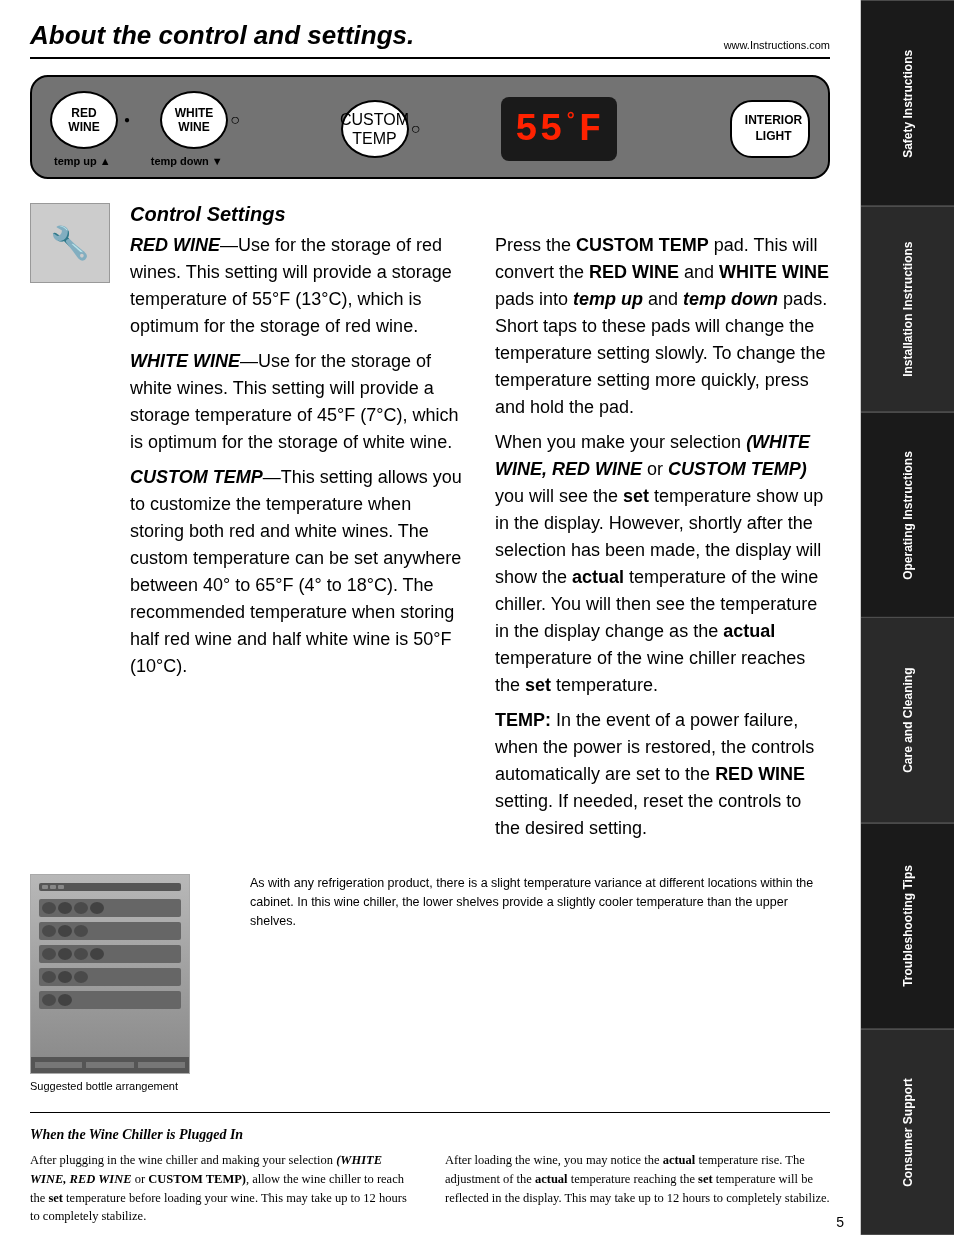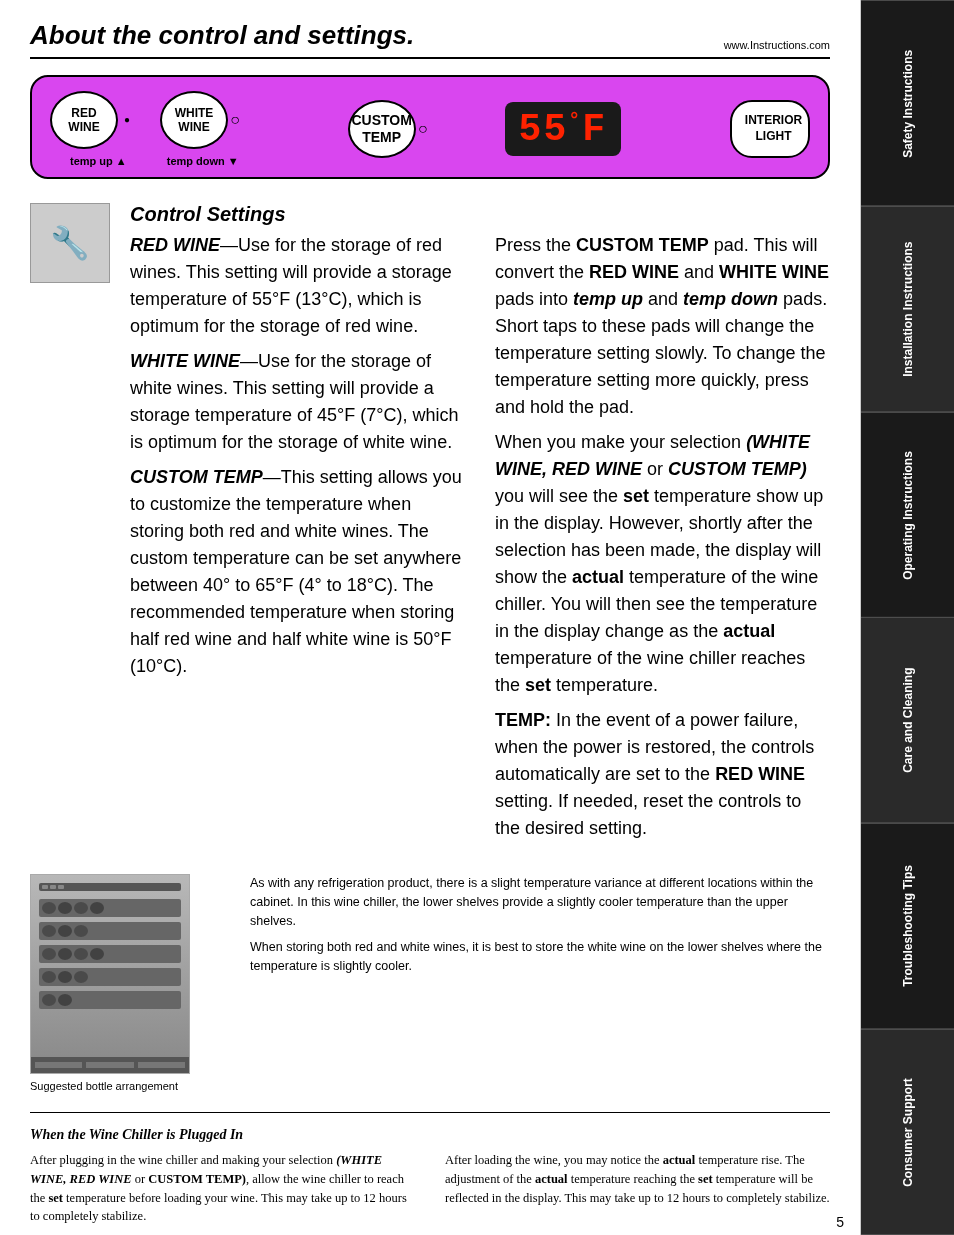--- a/index.html
+++ b/index.html
@@ -40,21 +40,21 @@
     
     .control-panel {
       border: 2px solid #000;
       border-radius: 18px;
       padding: 14px 18px 10px 18px;
       margin-bottom: 24px;
       display: flex;
       align-items: center;
       gap: 16px;
       justify-content: space-between;
-      background: #d946ef;
+      background: #737373;
     }
     .btn-oval {
       border: 2px solid #000;
       border-radius: 50%;
       width: 68px;
       height: 58px;
       display: flex;
       align-items: center;
       justify-content: center;
       font-weight: bold;
@@ -67,21 +67,21 @@
 
     
     .display-panel {
       background: #1a1a1a;
       border-radius: 8px;
       padding: 12px 14px;
       display: flex;
       align-items: center;
       justify-content: center;
       min-width: 110px;
-      height: 54px;
+      height: 64px;
     }
     .display-text {
       color: #ff2200;
       font-size: 38px;
       font-family: 'Courier New', monospace;
       font-weight: bold;
       letter-spacing: 2px;
     }
 
     
@@ -263,30 +263,30 @@
         </div>
         <div style="width:10px;"></div>
 
         <div class="panel-btn-with-label">
           <div class="btn-oval" style="position:relative;">
             <span style="text-align:center; font-size:12px; font-weight:bold; line-height:1.2;">WHITE<br>WINE</span>
             <span style="position:absolute; right:-14px; top:50%; transform:translateY(-50%); font-size:16px;">○</span>
           </div>
         </div>
       </div>
-      <div style="display:flex; gap:40px; margin-left:20px;">
+      <div style="display:flex; gap:40px; margin-left:4px;">
         <span style="font-size:11px; font-weight:bold;">temp up ▲</span>
         <span style="font-size:11px; font-weight:bold;">temp down ▼</span>
       </div>
     </div>
 
     <div style="display:flex; flex-direction:column; align-items:center; margin-left:20px;">
       <div style="display:flex; align-items:center;">
         <div class="btn-oval" style="position:relative;">
-          <span style="text-align:center; font-size:14px; font-weight:bold; line-height:1.2;">CUSTOM<br>TEMP</span>
+          <span style="text-align:center; font-size:16px; font-weight:normal; line-height:1.2;">CUSTOM<br>TEMP</span>
           <span style="position:absolute; right:-14px; top:50%; transform:translateY(-50%); font-size:16px;">○</span>
         </div>
       </div>
     </div>
 
     <div class="display-panel">
       <span class="display-text">55<span style="font-size:20px; vertical-align:super;">°</span>F</span>
     </div>
 
     <div style="display:flex; flex-direction:column; align-items:center; margin-left:20px;">
@@ -363,21 +363,20 @@
             <div style="flex:1; height:6px; background:#777;"></div>
             <div style="flex:1; height:6px; background:#777;"></div>
             <div style="flex:1; height:6px; background:#777;"></div>
           </div>
         </div>
       </div>
       <span class="image-caption" style="margin-top:6px;">Suggested bottle arrangement</span>
     </div>
     <div class="loading-text">
       <p style="margin-bottom:8px;">As with any refrigeration product, there is a slight temperature variance at different locations within the cabinet. In this wine chiller, the lower shelves provide a slightly cooler temperature than the upper shelves.</p>
-      <p>When storing both red and white wines, it is best to store the white wine on the lower shelves where the temperature is slightly cooler.</p>
     </div>
   </div>
 
   <div class="plugged-section">
     <h3 style="font-style:italic; font-size:14px; margin-bottom:8px;">When the Wine Chiller is Plugged In</h3>
     <div class="plugged-two-col">
       <div class="plugged-col">
         <p>After plugging in the wine chiller and making your selection <strong><em>(WHITE WINE, RED WINE</em></strong> or <strong>CUSTOM TEMP)</strong>, allow the wine chiller to reach the <strong>set</strong> temperature before loading your wine. This may take up to 12 hours to completely stabilize.</p>
       </div>
       <div class="plugged-col">

